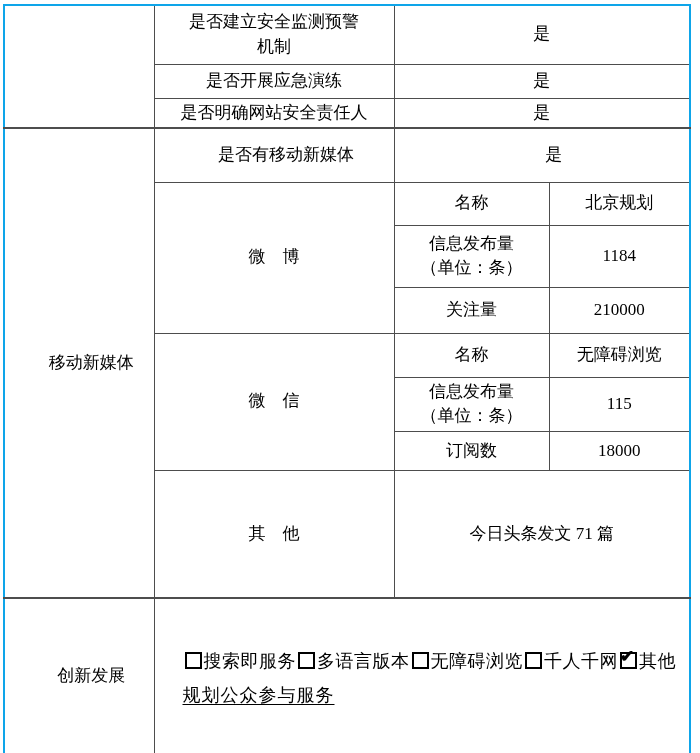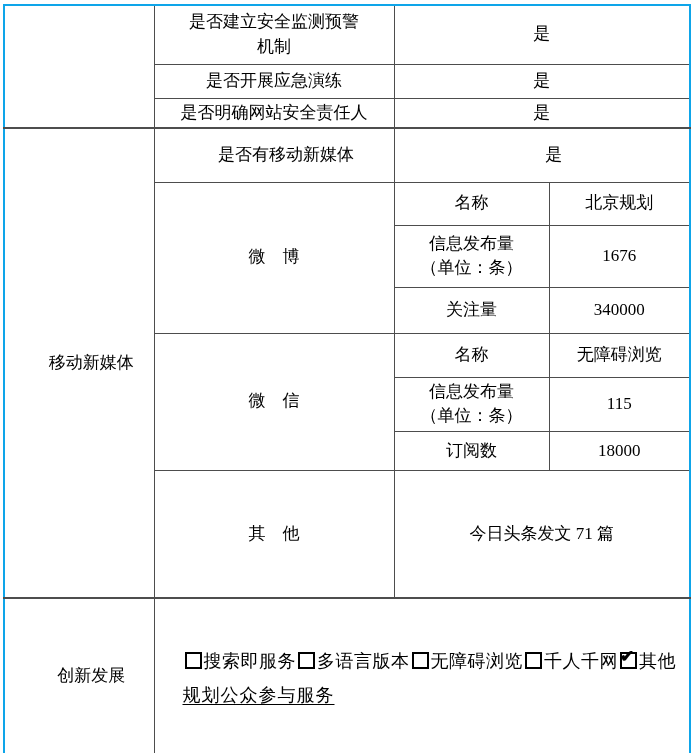--- a/index.html
+++ b/index.html
@@ -95,25 +95,25 @@
       <td colspan="2">是</td>
     </tr>
     <tr style="height:43px">
       <td rowspan="3">微　博</td>
       <td>名称</td>
       <td>北京规划</td>
     </tr>
     <tr style="height:62px">
       <td class="prewrap">信息发布量
 （单位：条）</td>
-      <td>1676</td>
+      <td>1184</td>
     </tr>
     <tr style="height:46px">
       <td>关注量</td>
-      <td>340000</td>
+      <td>210000</td>
     </tr>
     <tr style="height:44px">
       <td rowspan="3">微　信</td>
       <td>名称</td>
       <td>无障碍浏览</td>
     </tr>
     <tr style="height:52px">
       <td class="prewrap">信息发布量
 （单位：条）</td>
       <td>115</td>

